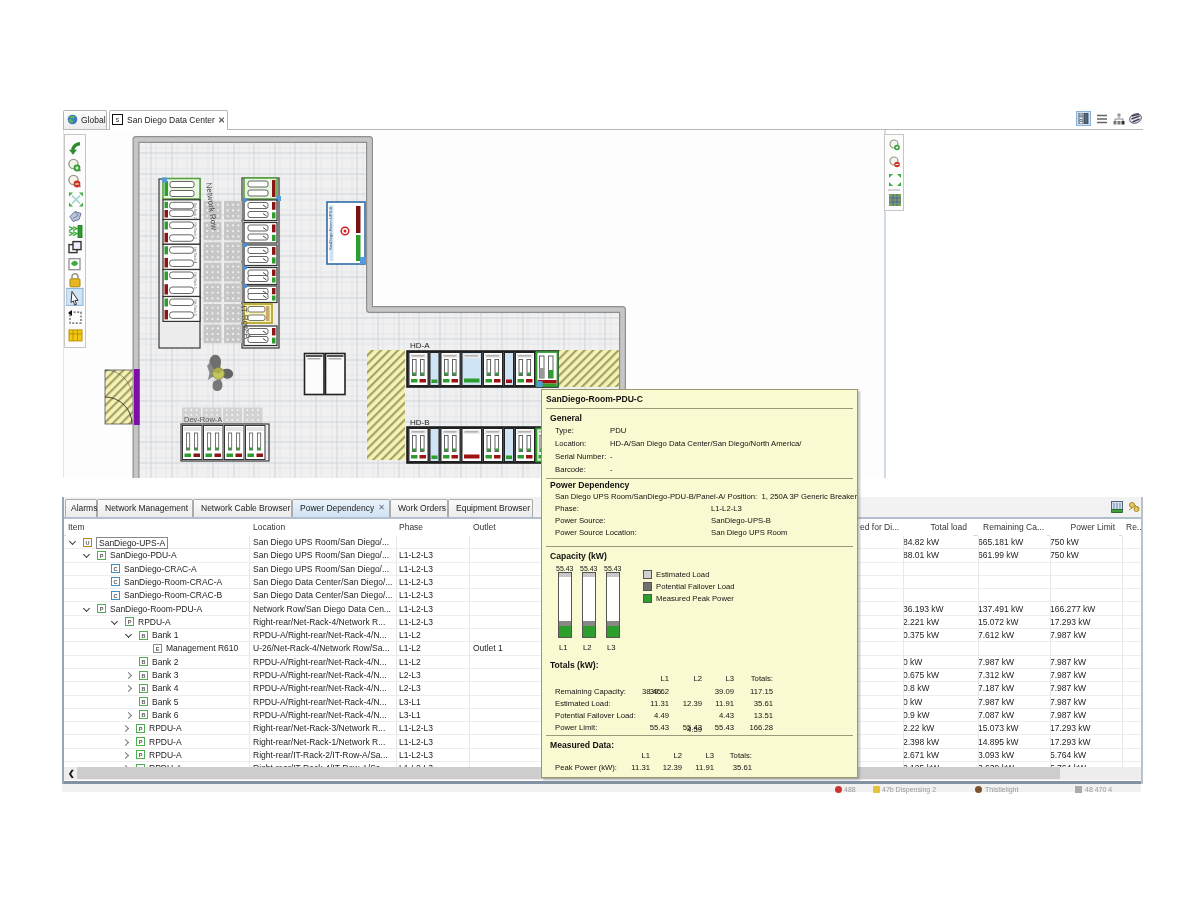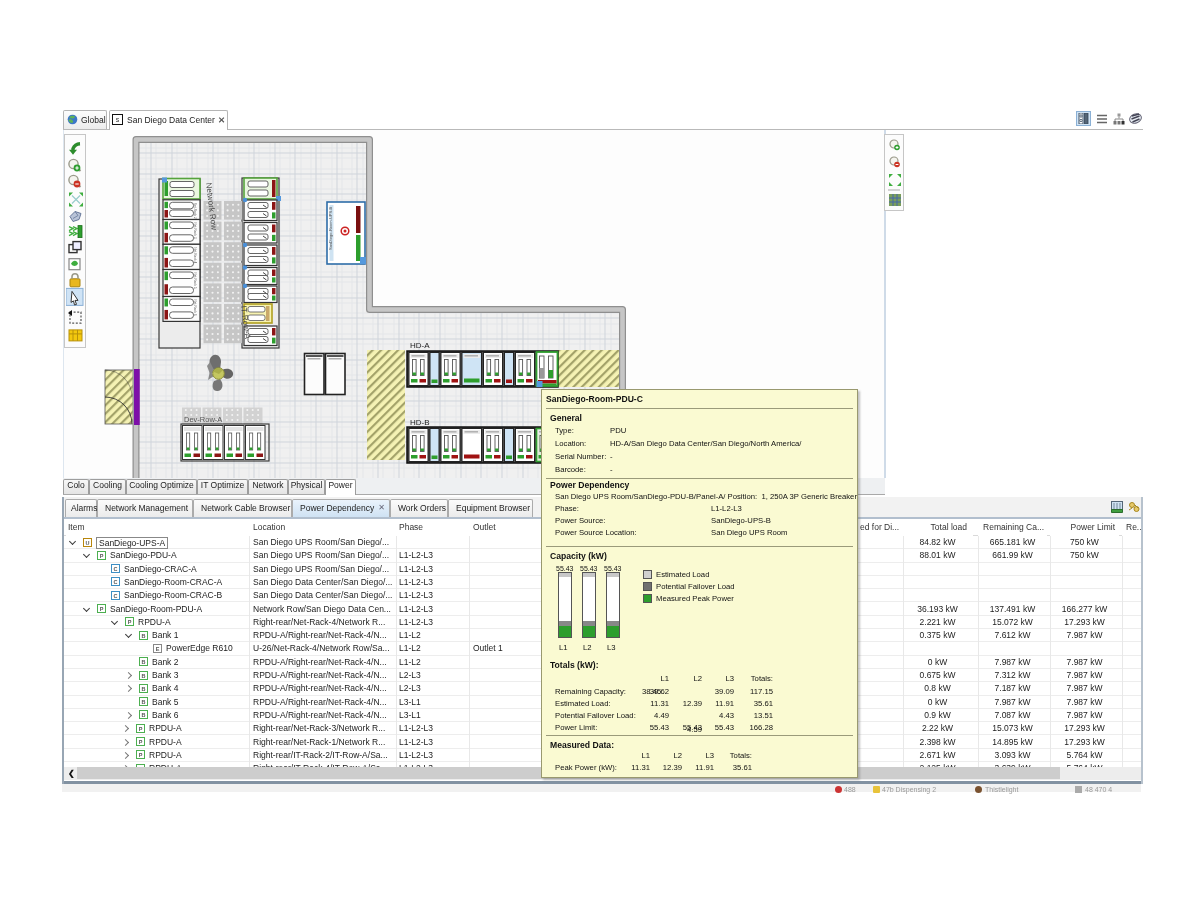--- a/index.html
+++ b/index.html
@@ -27,21 +27,21 @@
 .vtab{position:absolute;top:2px;height:18px;white-space:nowrap;border:1px solid #ababab;border-bottom:none;
 background:linear-gradient(#fbfbfb,#ebebeb);font-size:8.5px;color:#222;
 border-radius:2px 2px 0 0;}
 .vtab.sel{background:linear-gradient(#eaf3fc,#cfe2f3);}
 
 #tablewrap{left:63px;top:519px;width:1080px;height:261px;background:#fff;border-left:1px solid #cdd6e0;border-right:1px solid #cdd6e0;overflow:hidden;}
 #tablewrap .hdr{position:absolute;left:0;top:0;width:1078px;height:17px;border-bottom:1px solid #d9d9d9;}
 .th{position:absolute;top:0;height:17px;font-size:8.5px;color:#333;background:#fff;white-space:nowrap;}
 .row{position:absolute;left:0;width:1078px;height:13.3px;border-bottom:1px solid #ededed;font-size:8.5px;color:#222;}
 .cell{position:absolute;top:1px;white-space:nowrap;}
-.r{text-align:center;}
+.r{text-align:left;}
 .colline{position:absolute;top:0;bottom:0;width:1px;background:#e8e8e8;}
 .chevd{position:absolute;width:5px;height:5px;border-right:1.3px solid #3c3c3c;border-bottom:1.3px solid #3c3c3c;transform:rotate(45deg);top:3px;}
 .chevr{position:absolute;width:5px;height:5px;border-right:1.3px solid #777;border-bottom:1.3px solid #777;transform:rotate(-45deg);top:4px;}
 .tico{position:absolute;top:1.5px;width:9px;height:9px;border:1.5px solid;background:#fff;font-size:5.5px;line-height:8px;text-align:center;color:#555;font-weight:bold;}
 
 #hscroll{left:63px;top:767px;width:1078px;height:12.5px;background:#ededed;}
 #darkline{left:62px;top:780.5px;width:1081px;height:3px;background:#8292a2;}
 
 #tip{left:541px;top:389px;width:317px;height:389px;background:#fafad2;border:1px solid #99996f;
 box-shadow:2px 2px 2px rgba(120,120,120,.45);font-size:7.7px;color:#111;z-index:50;}
@@ -662,29 +662,20 @@
         <g transform="translate(2 36)">
           <path d="M1 1l4 0 -4 4zM13 1l0 4 -4 -4zM1 13l0 -4 4 4zM13 13l-4 0 4 -4z" fill="#3fae3f"></path>
         </g>
         <path d="M2 53h12" stroke="#aaa" stroke-width="1"></path>
         <g transform="translate(2 56)">
           <rect x="1" y="1" width="12" height="12" fill="#7a9e5a"></rect>
           <path d="M1 5h12M1 9h12M5 1v12M9 1v12" stroke="#46a" stroke-width="1"></path>
         </g>
       </svg></div>
 
-  <div class="abs" id="pagetabs">
-    <div class="ptab" style="left:0px;width:26px;">Colo</div>
-    <div class="ptab" style="left:26px;width:37px;">Cooling</div>
-    <div class="ptab" style="left:63px;width:71px;">Cooling Optimize</div>
-    <div class="ptab" style="left:134px;width:51px;">IT Optimize</div>
-    <div class="ptab" style="left:185px;width:40px;">Network</div>
-    <div class="ptab" style="left:225px;width:37px;">Physical</div>
-    <div class="ptab sel" style="left:262px;width:31px;">Power</div>
-  </div>
 
   <div class="abs" id="viewtabs">
     <div class="vtab" style="left:2px;width:32px;">
         <span style="position:absolute;left:5px;top:3px;">Alarms</span>
       </div>
     <div class="vtab" style="left:34px;width:96px;">
         <span style="position:absolute;left:7px;top:3px;">Network Management</span>
       </div>
     <div class="vtab" style="left:130px;width:99px;">
         <span style="position:absolute;left:7px;top:3px;">Network Cable Browser</span>
@@ -805,21 +796,21 @@
           <span class="tico" style="left:75px;border-color:#4caf50;">B</span>
           <span class="cell" style="left:88px;">Bank 1</span>
           <span class="cell" style="left:189px;">RPDU-A/Right-rear/Net-Rack-4/N...</span>
           <span class="cell" style="left:335px;">L1-L2</span>
           <span class="cell r" style="left:839px;width:69px;">0.375 kW</span>
           <span class="cell r" style="left:914px;width:69px;">7.612 kW</span>
           <span class="cell r" style="left:986px;width:69px;">7.987 kW</span>
         </div>
         <div class="row" style="top:106.4px;">
           <span class="tico" style="left:89px;border-color:#888;">E</span>
-          <span class="cell" style="left:102px;">PowerEdge R610</span>
+          <span class="cell" style="left:102px;">Management R610</span>
           <span class="cell" style="left:189px;">U-26/Net-Rack-4/Network Row/Sa...</span>
           <span class="cell" style="left:335px;">L1-L2</span>
           <span class="cell" style="left:409px;">Outlet 1</span>
         </div>
         <div class="row" style="top:119.7px;">
           <span class="tico" style="left:75px;border-color:#4caf50;">B</span>
           <span class="cell" style="left:88px;">Bank 2</span>
           <span class="cell" style="left:189px;">RPDU-A/Right-rear/Net-Rack-4/N...</span>
           <span class="cell" style="left:335px;">L1-L2</span>
           <span class="cell r" style="left:839px;width:69px;">0 kW</span>

